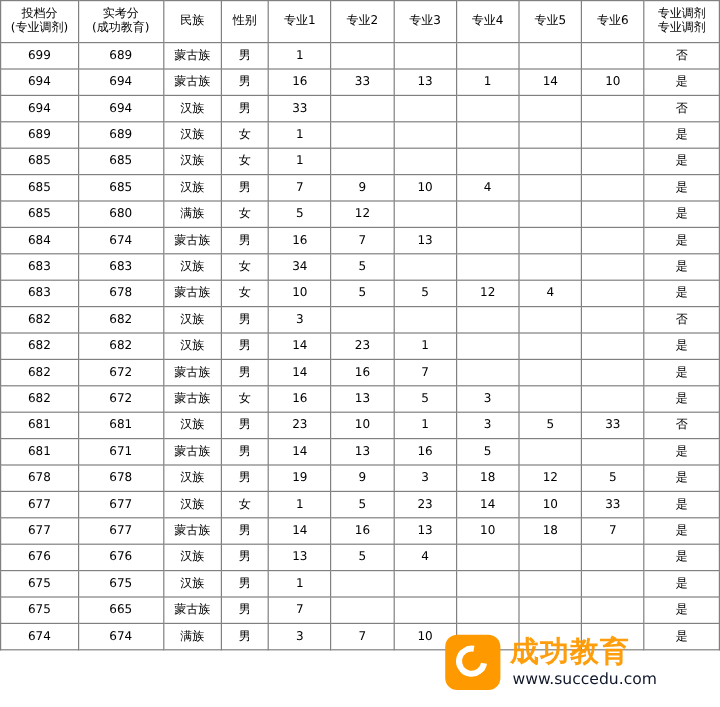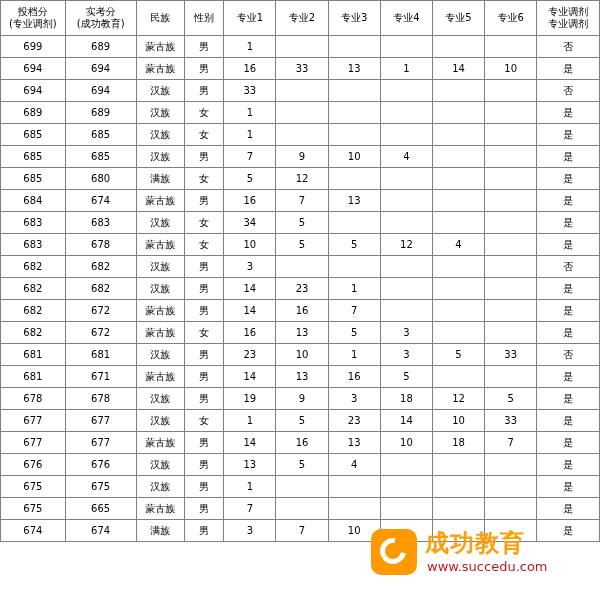--- a/index.html
+++ b/index.html
@@ -90,21 +90,21 @@
     font-weight: bold;
     color: #ff9900;
     letter-spacing: 1px;
     opacity: 0.95;
   }
   .wm-url {
     position: absolute;
     left: 56px;
     top: 34px;
     font-size: 13px;
-    color: #b91c1c;
+    color: #0f172a;
     font-family: "DejaVu Sans", "Liberation Sans", sans-serif;
   }
 </style>
 </head>
 <body>
 
 <table class="score-table">
   <colgroup>
     <col class="c0">
       <col class="c1">

